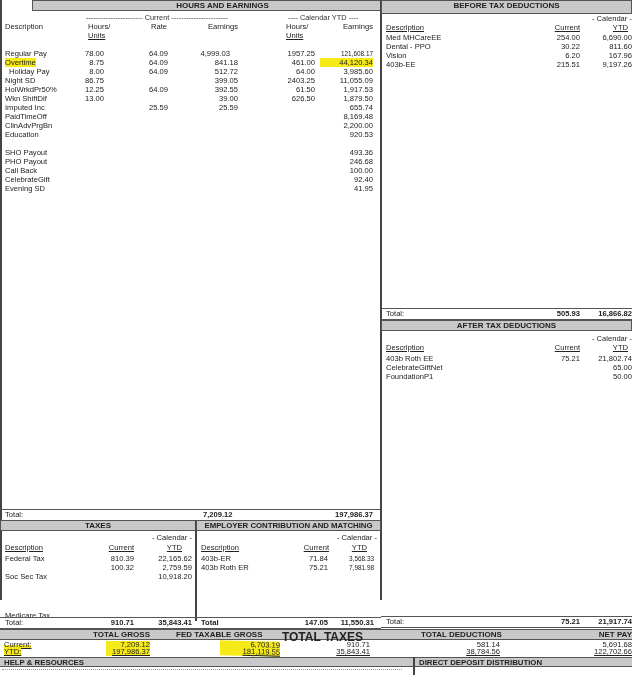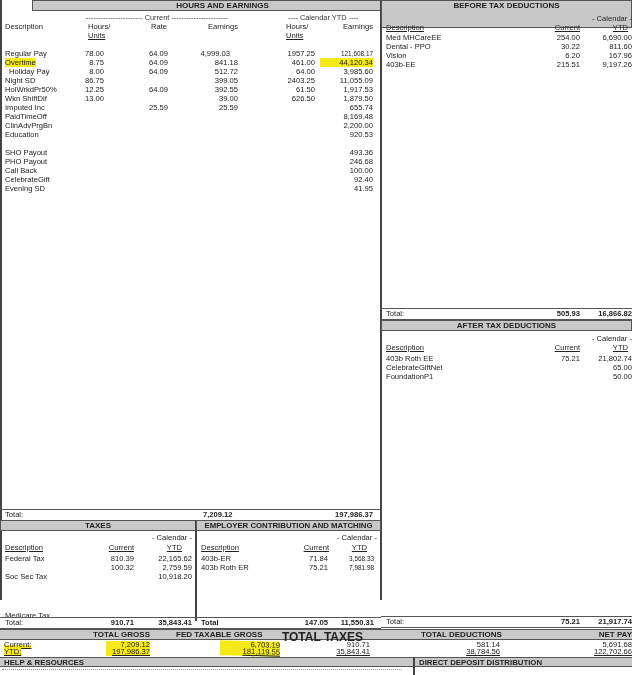--- a/index.html
+++ b/index.html
@@ -161,21 +161,21 @@
 
   <div class="totrow" style="left:0;top:509px;width:381px;">
     <span class="c" style="left:5px;">Total:</span>
     <span class="c b" style="left:203px;">7,209.12</span>
     <span class="c b r" style="left:320px;width:53px;">197,986.37</span>
   </div>
   <div class="vline" style="left:380px;top:0;height:600px;"></div>
 </div>
 
 <div>
-  <div class="hdr" style="left:381px;top:0;width:251px;height:28px;">BEFORE TAX DEDUCTIONS</div>
+  <div class="hdr" style="left:381px;top:0;width:251px;height:14px;">BEFORE TAX DEDUCTIONS</div>
   <div class="abs r" style="left:580px;top:14px;width:52px;">- Calendar -</div>
   <div class="abs u" style="left:386px;top:23px;">Description</div>
   <div class="abs u r" style="left:550px;top:23px;width:30px;">Current</div>
   <div class="abs u r" style="left:600px;top:23px;width:28px;">YTD</div>
   <div id="bt-rows" class="abs" style="left:381px;top:33px;width:251px;">
       <div class="row" style="top:0px;">
         <span class="c" style="left:5px;">Med MHCareEE</span>
         <span class="c r" style="left:160px;width:39px;">254.00</span>
         <span class="c r" style="left:200px;width:51px;">6,690.00</span>
       </div>

